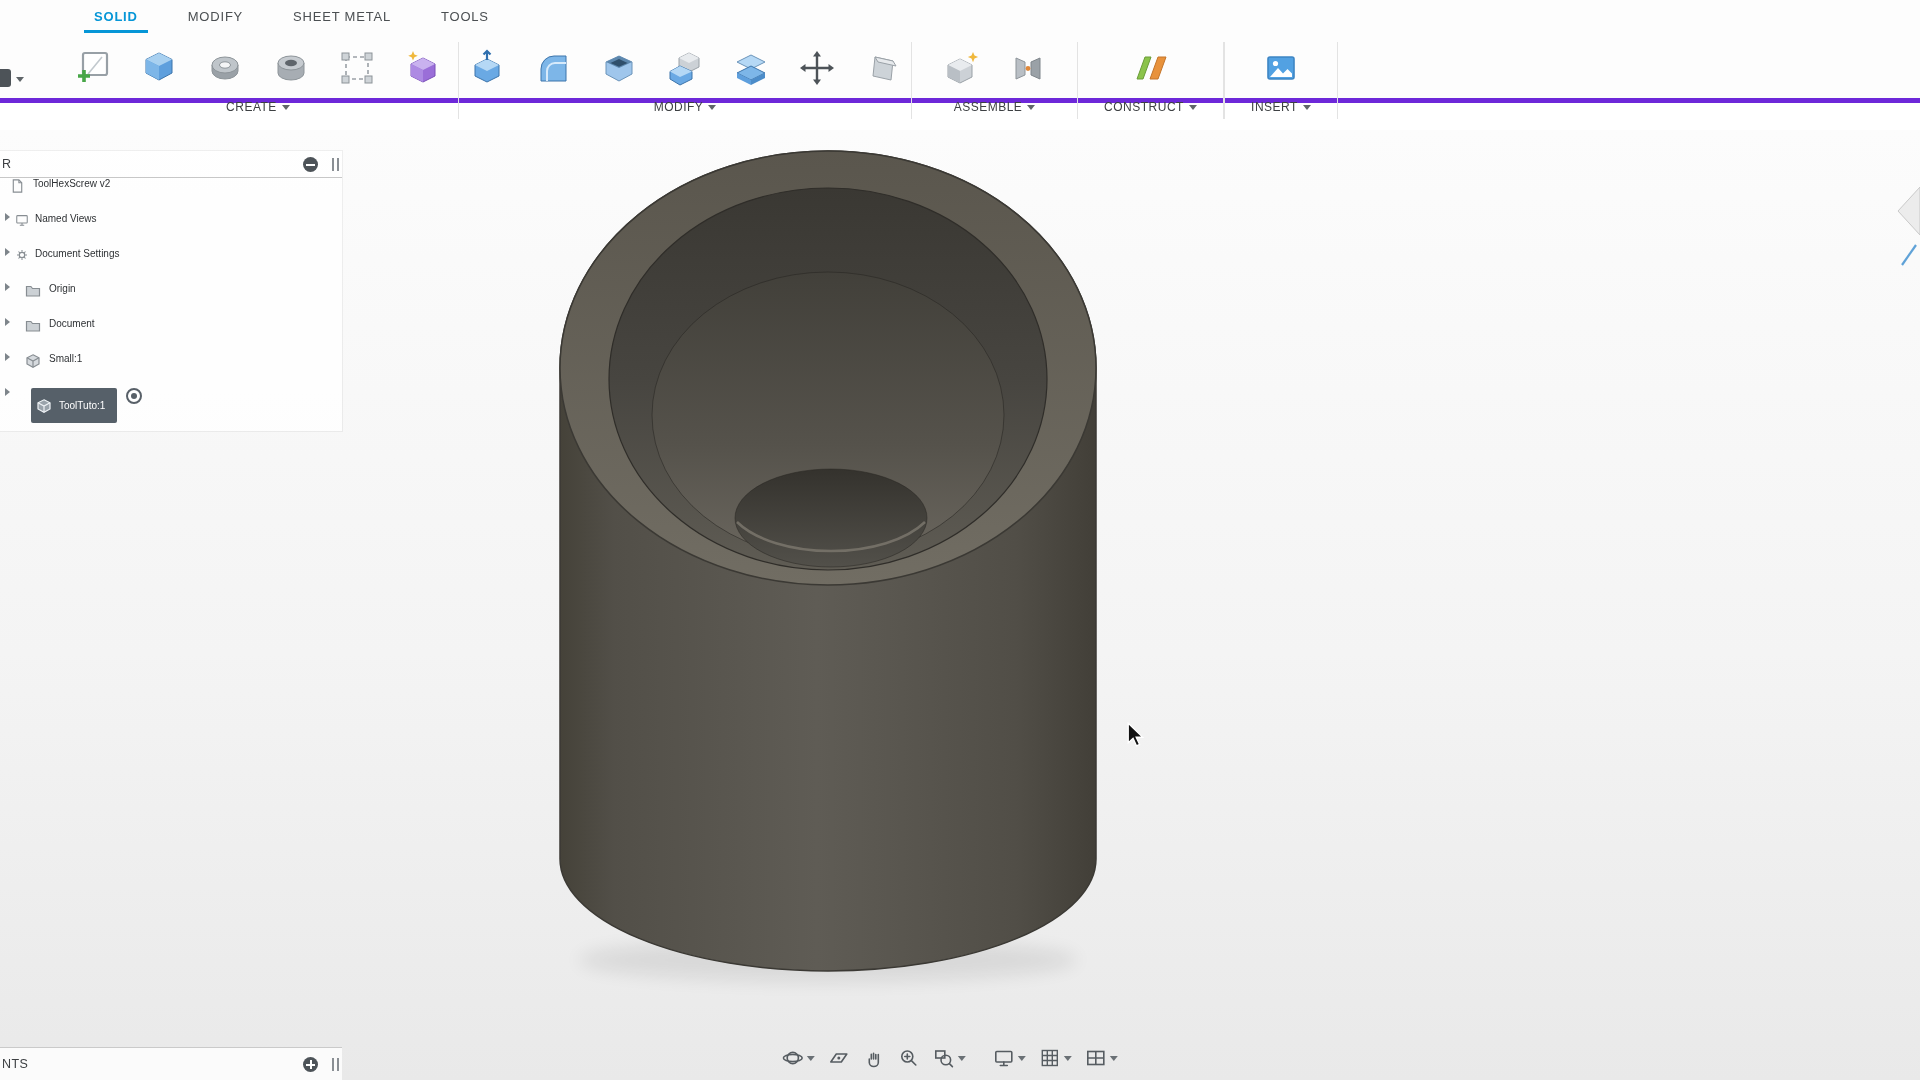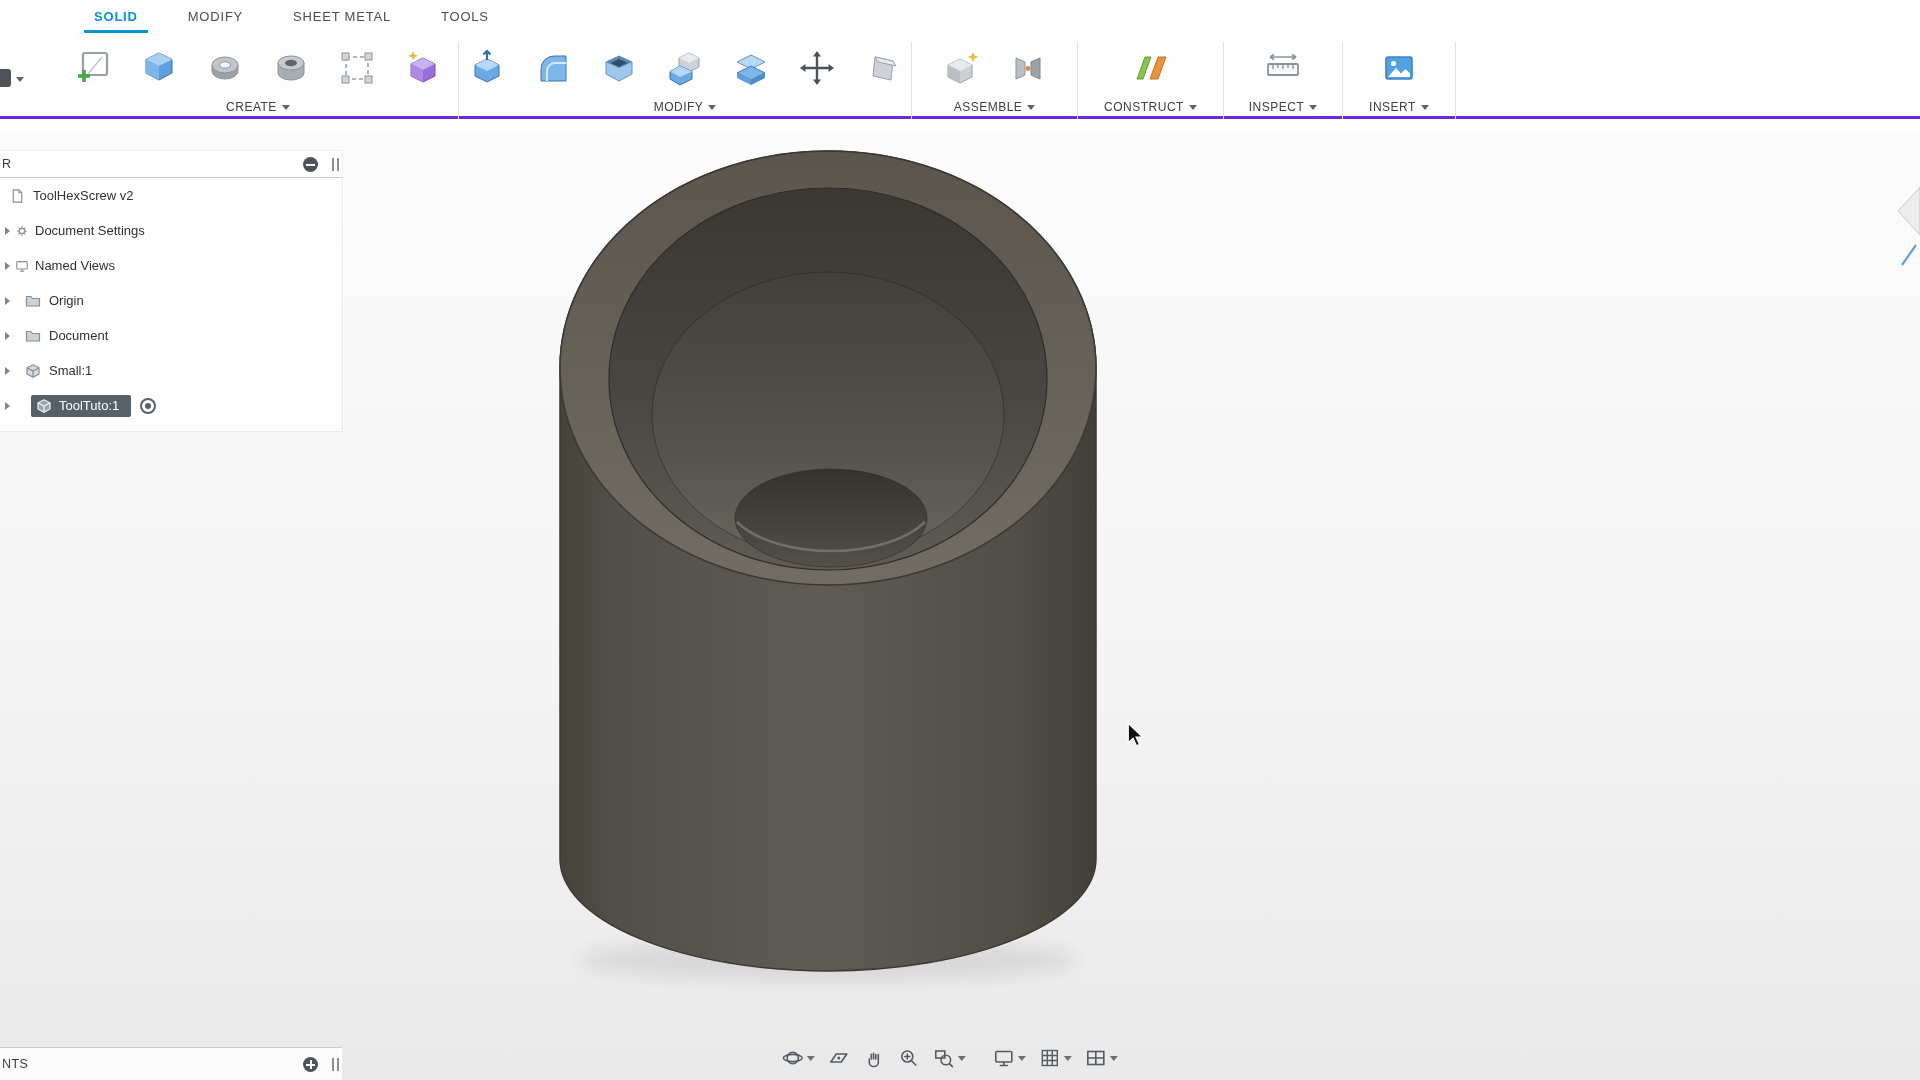--- a/index.html
+++ b/index.html
@@ -1,21 +1,21 @@
 <!DOCTYPE html>
 <html><head>
 <meta charset="utf-8">
 <style>
   *{margin:0;padding:0;box-sizing:border-box}
   html,body{width:1920px;height:1080px;overflow:hidden}
   body{font-family:"Liberation Sans",sans-serif;background:#fff;-webkit-font-smoothing:antialiased}
   .app{position:relative;width:1920px;height:1080px;background:#fff}
 
   
-  .toolbar{position:absolute;top:0;left:0;right:0;height:119px;background:#fdfdfd;border-bottom:3px solid #6d28d9;z-index:30}
+  .toolbar{position:absolute;top:0;left:0;right:0;height:103px;background:#fdfdfd;border-bottom:5px solid #6d28d9;z-index:30}
   .tabbar{display:flex;align-items:stretch;height:33px;padding-left:84px;gap:30px}
   .tab{display:flex;align-items:center;padding:0 10px;font-size:13px;letter-spacing:.8px;color:#4b4f52;cursor:default;white-space:nowrap}
   .tab.active{color:#0696d7;font-weight:bold;box-shadow:inset 0 -3px 0 #0696d7}
   .ribbon{display:flex;height:95px;align-items:stretch}
   .left-stub{width:58px;position:relative}
   .stub-block{position:absolute;left:-7px;top:36px;width:18px;height:18px;background:#4d5358;border-radius:3px}
   .stub-caret{position:absolute;left:16px;top:44px}
   .group{display:flex;flex-direction:column;align-items:center;padding-top:6px}
   .gicons{display:flex;gap:20px;align-items:center;height:58px;justify-content:center}
   .tool{width:46px;height:46px;border:0;background:transparent;display:flex;align-items:center;justify-content:center;padding:0;cursor:default}
@@ -33,21 +33,21 @@
   .viewcube-stub{position:absolute;right:0;top:55px;width:26px;height:92px;z-index:20}
 
   
   .browser{position:absolute;left:0;top:21px;width:342px;background:rgba(255,255,255,.78);box-shadow:0 0 0 1px rgba(0,0,0,.05);z-index:25;padding-bottom:8px}
   .phead{height:27px;display:flex;align-items:center;position:relative;border-bottom:1px solid rgba(110,110,110,.38);font-size:12.5px;color:#3d4043;padding-left:2px;letter-spacing:.4px}
   .circle-btn{position:absolute;width:15px;height:15px;border-radius:50%;background:#4d5358;border:0;cursor:default}
   .circle-btn.minus::before{content:"";position:absolute;left:3px;top:6.5px;width:9px;height:2px;background:#fff}
   .circle-btn.plus::before{content:"";position:absolute;left:3px;top:6.5px;width:9px;height:2px;background:#fff}
   .circle-btn.plus::after{content:"";position:absolute;left:6.5px;top:3px;width:2px;height:9px;background:#fff}
   .grip{position:absolute;right:3px;top:7px;width:7px;height:13px;border-left:2px solid #8a8f94;border-right:2px solid #8a8f94}
-  .trow{height:35px;display:flex;align-items:center;font-size:13px;color:#2e3134;cursor:default}
+  .trow{height:35px;display:flex;font-size:10px;color:#2e3134;cursor:default}
   .chev{width:0;height:0;border-top:4.5px solid transparent;border-bottom:4.5px solid transparent;border-left:5.5px solid #7e858b;margin-left:5px;flex:none}
   .tico{display:inline-flex;flex:none}
   .root{padding-left:10px}
   .root .tico{margin-right:8px}
   .lvl1 .tico{margin-left:5px;margin-right:6px}
   .lvl2 .tico{margin-left:15px;margin-right:8px}
   .tlabel{white-space:nowrap}
   .pill{display:flex;align-items:center;background:#566069;border-radius:2px;padding:3px 12px 3px 5px;color:#fff;margin-left:21px}
   .pill .tico{margin:0 7px 0 0}
   .radio{width:16px;height:16px;border-radius:50%;border:2px solid #586068;margin-left:9px;position:relative;background:#fff;flex:none}
@@ -242,35 +242,20 @@
             </svg>
           </button>
         </div>
         <div class="glabel">
           <span>CONSTRUCT</span>
           <span class="caret"></span>
         </div>
       </div>
       <div class="vsep"></div>
 
-      <div class="group g-inspect">
-        <div class="gicons">
-          <button class="tool">
-            <svg viewBox="0 0 40 40">
-              <path d="M7 9 H33 M7 9 l4 -2.5 M7 9 l4 2.5 M33 9 l-4 -2.5 M33 9 l-4 2.5" stroke="#8d9499" stroke-width="1.6" fill="none"></path>
-              <rect x="5" y="16" width="30" height="11" rx="1" fill="#f7f8f8" stroke="#8d9499" stroke-width="1.8"></rect>
-              <path d="M10 16 v5 M15 16 v4 M20 16 v5 M25 16 v4 M30 16 v5" stroke="#8d9499" stroke-width="1.4"></path>
-            </svg>
-          </button>
-        </div>
-        <div class="glabel">
-          <span>INSPECT</span>
-          <span class="caret"></span>
-        </div>
-      </div>
       <div class="vsep"></div>
 
       <div class="group g-insert">
         <div class="gicons">
           <button class="tool">
             <svg viewBox="0 0 40 40">
               <rect x="7" y="9" width="26" height="22" rx="2" fill="#52a1e2" stroke="#3d85c4" stroke-width="1.6"></rect>
               <circle cx="14.5" cy="15.5" r="2.6" fill="#ffffff"></circle>
               <path d="M9 29 L17 20 L22 25.5 L26.5 21 L31 25.5 V29 Z" fill="#ffffff"></path>
             </svg>
@@ -361,36 +346,36 @@
               <path d="M9.5 1.5 v3 h3" fill="none" stroke="#878d92" stroke-width="1.2"></path>
             </svg>
         </span>
         <span class="tlabel">ToolHexScrew v2</span>
       </div>
 
       <div class="trow lvl1">
         <span class="chev"></span>
         <span class="tico">
           <svg width="14" height="14" viewBox="0 0 16 16">
+              <rect x="2" y="3" width="12" height="8.5" rx="1" fill="#fdfdfd" stroke="#878d92" stroke-width="1.2"></rect>
+              <path d="M5.5 14 h5 M8 11.5 V14" stroke="#878d92" stroke-width="1.2" fill="none"></path>
+            </svg>
+        </span>
+        <span class="tlabel">Named Views</span>
+      </div>
+
+      <div class="trow lvl1">
+        <span class="chev"></span>
+        <span class="tico">
+          <svg width="14" height="14" viewBox="0 0 16 16">
               <circle cx="8" cy="8" r="3.1" fill="none" stroke="#878d92" stroke-width="1.4"></circle>
               <path d="M8 2.3 V4.4 M8 11.6 V13.7 M2.3 8 H4.4 M11.6 8 H13.7 M4 4 L5.5 5.5 M10.5 10.5 L12 12 M12 4 L10.5 5.5 M5.5 10.5 L4 12" stroke="#878d92" stroke-width="1.2" fill="none"></path>
             </svg>
         </span>
         <span class="tlabel">Document Settings</span>
-      </div>
-
-      <div class="trow lvl1">
-        <span class="chev"></span>
-        <span class="tico">
-          <svg width="14" height="14" viewBox="0 0 16 16">
-              <rect x="2" y="3" width="12" height="8.5" rx="1" fill="#fdfdfd" stroke="#878d92" stroke-width="1.2"></rect>
-              <path d="M5.5 14 h5 M8 11.5 V14" stroke="#878d92" stroke-width="1.2" fill="none"></path>
-            </svg>
-        </span>
-        <span class="tlabel">Named Views</span>
       </div>
 
       <div class="trow lvl2">
         <span class="chev"></span>
         <span class="tico">
           <svg width="16" height="15" viewBox="0 0 16 15">
               <path d="M1.5 3.5 h4.4 l1.6 2 h7 v7.5 h-13 Z" fill="#ccd1d5" stroke="#878d92" stroke-width="1.2"></path>
             </svg>
         </span>
         <span class="tlabel">Origin</span>

